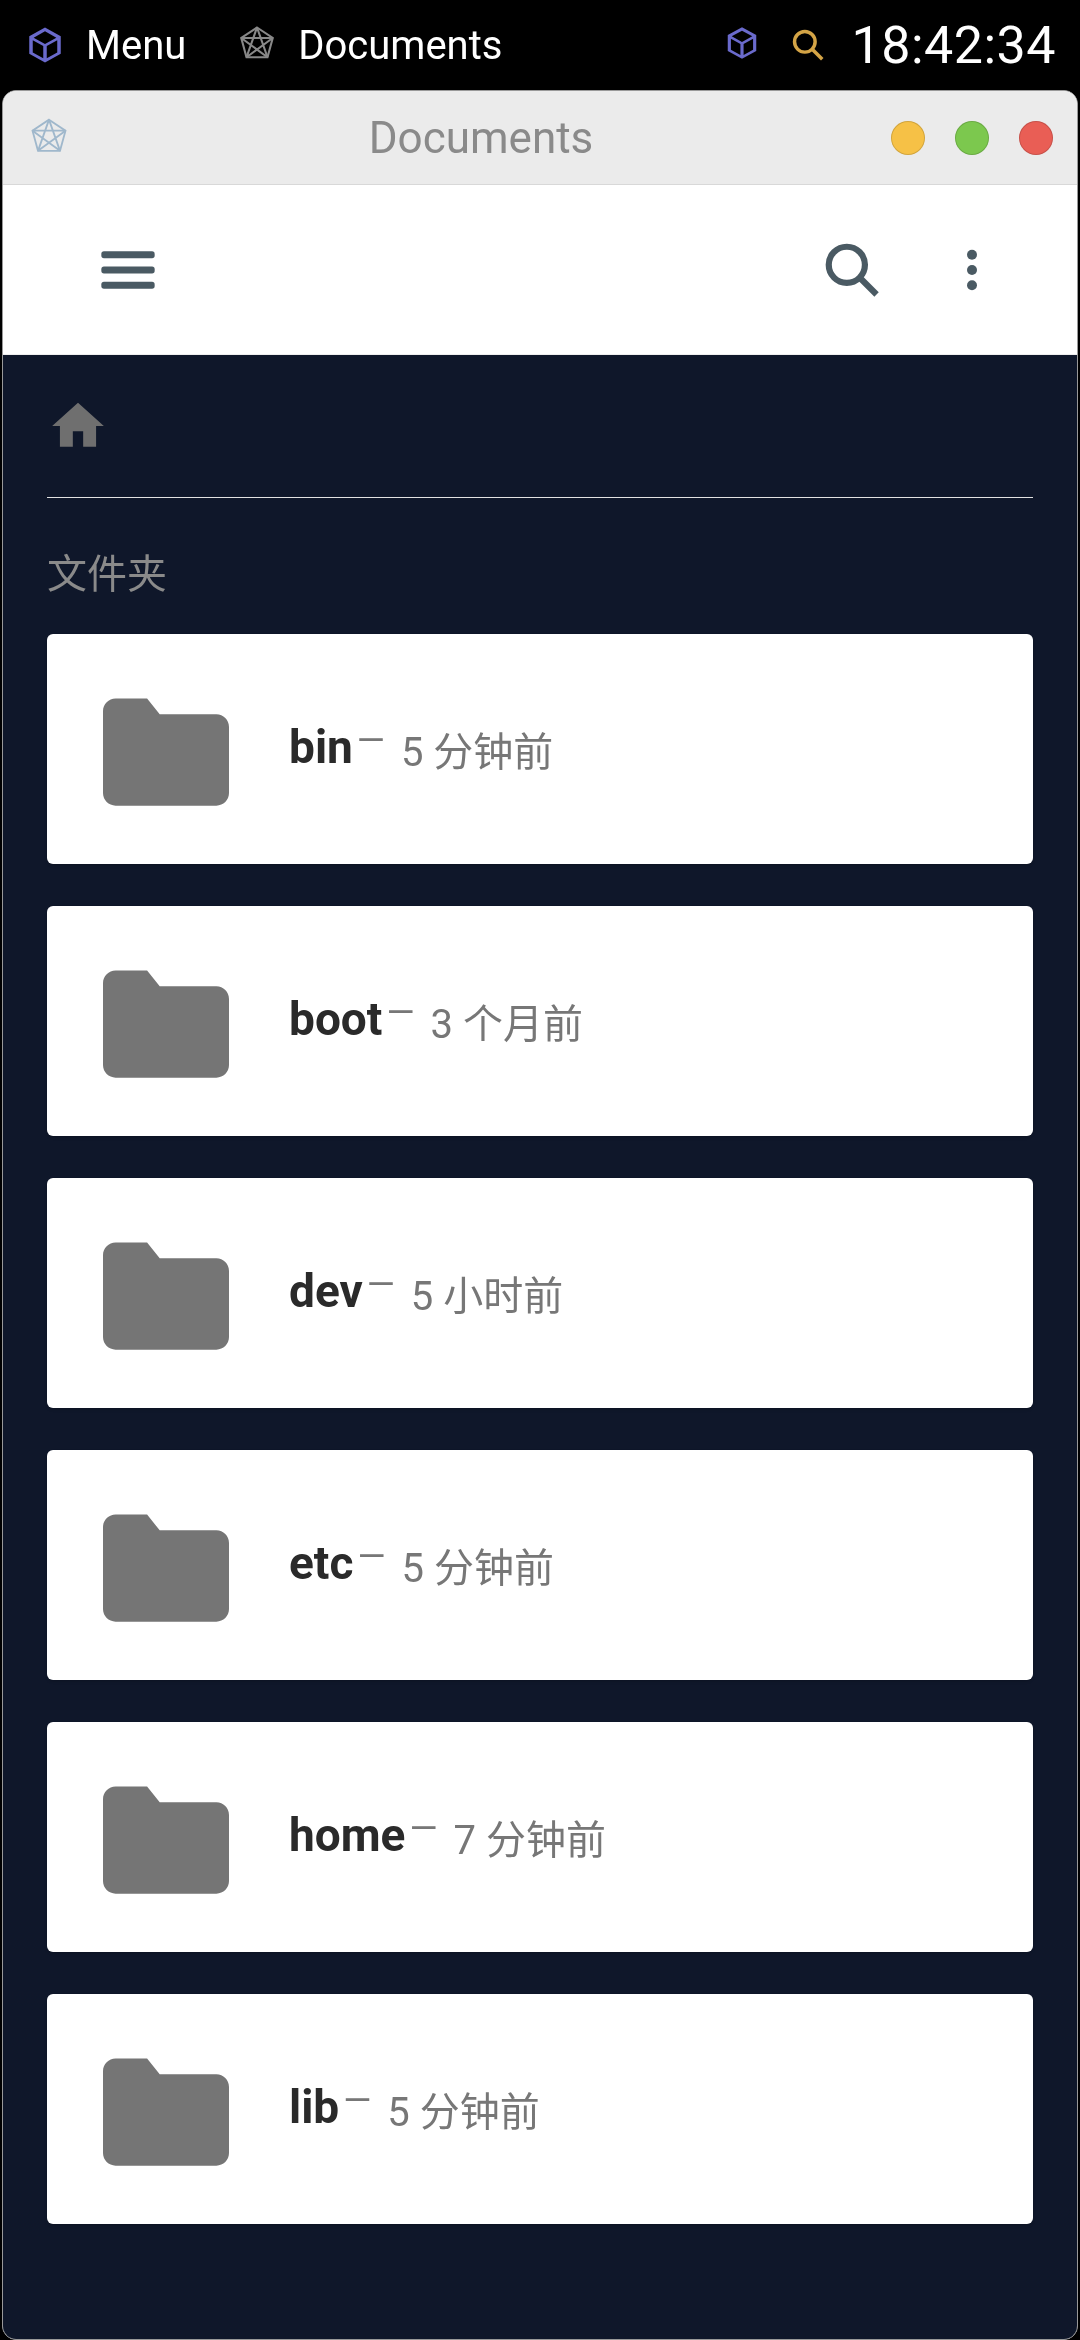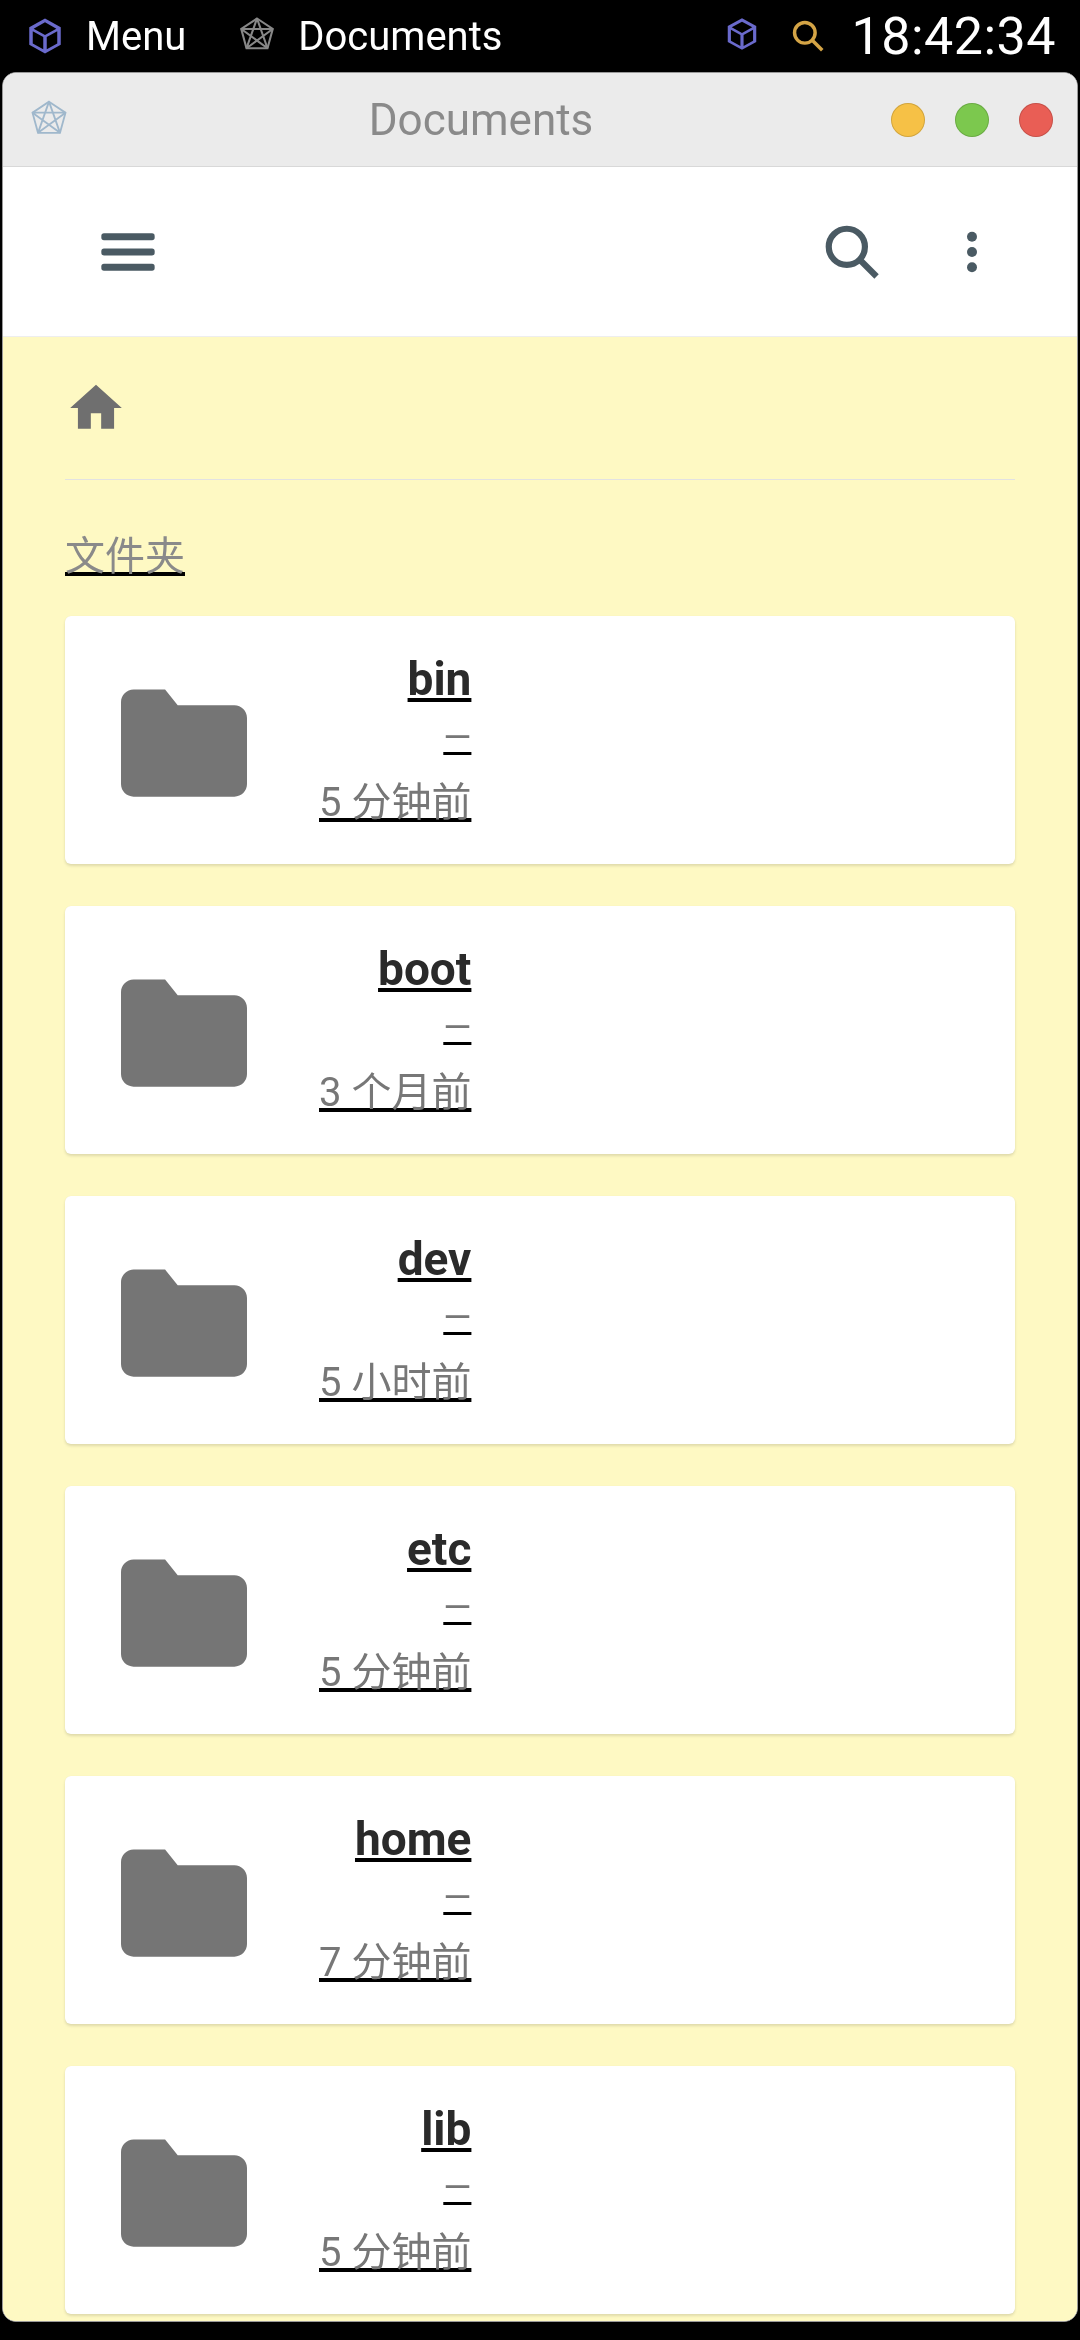--- a/index.html
+++ b/index.html
@@ -1,20 +1,20 @@
 <!DOCTYPE html>
 <html><head>
 <meta charset="utf-8">
 <style>
   * { box-sizing: border-box; margin: 0; padding: 0; }
   html, body { width: 1080px; height: 2340px; font-family: Roboto, "Helvetica Neue", Arial, "Noto Sans CJK SC", sans-serif; background: #000; }
   
   
   .sysbar {
-    height: 72px;
+    height: 90px;
     background: #000;
     color: #fff;
     display: flex;
     align-items: center;
     padding: 0 24px;
     font-size: 40px;
     gap: 24px;
   }
   .sysbar .left-group { display: flex; align-items: center; gap: 20px; flex: 1; }
   .sysbar .right-group { display: flex; align-items: center; gap: 24px; }
@@ -79,24 +79,23 @@
     color: #4a5a63;
     cursor: pointer;
   }
   .icon-btn.menu { margin-left: 40px; }
   .icon-btn.search { margin-right: 30px; }
   .icon-btn.more { margin-right: 20px; }
   
   
   .content {
     flex: 1;
-    background: #fef9c3;
-    padding: 0 62px;
+    background: #0f172a;
+    padding: 0 44px;
     overflow: hidden;
-    text-decoration: underline;
   }
   .breadcrumb {
     padding: 40px 0 40px 0;
     border-bottom: 1px solid #e2e2e2;
   }
   .home-icon { width: 62px; height: 62px; color: #6f6f6f; }
   .section-label {
     font-size: 40px;
     color: #8a8a8a;
     padding: 44px 0 34px 0;
@@ -106,21 +105,21 @@
     background: #fff;
     border-radius: 6px;
     box-shadow: 0 2px 3px rgba(0,0,0,.12), 0 0 1px rgba(0,0,0,.06);
     display: flex;
     align-items: center;
     padding: 36px 40px;
     gap: 44px;
     min-height: 230px;
   }
   .folder-icon { width: 158px; height: 126px; color: #757575; flex-shrink: 0; }
-  .folder-meta { display: flex; flex-direction: column; gap: 11px; text-align: right; }
+  .folder-meta { display: flex; flex-direction: row; gap: 4px; text-align: right; }
   .folder-name { font-size: 46px; font-weight: 700; color: #2a2a2a; }
   .folder-size { font-size: 36px; color: #777; }
   .folder-time { font-size: 40px; color: #777; margin-left: 12px; }
   
   svg { display: block; }
 </style>
 </head>
 <body>
 
 <div class="sysbar">

